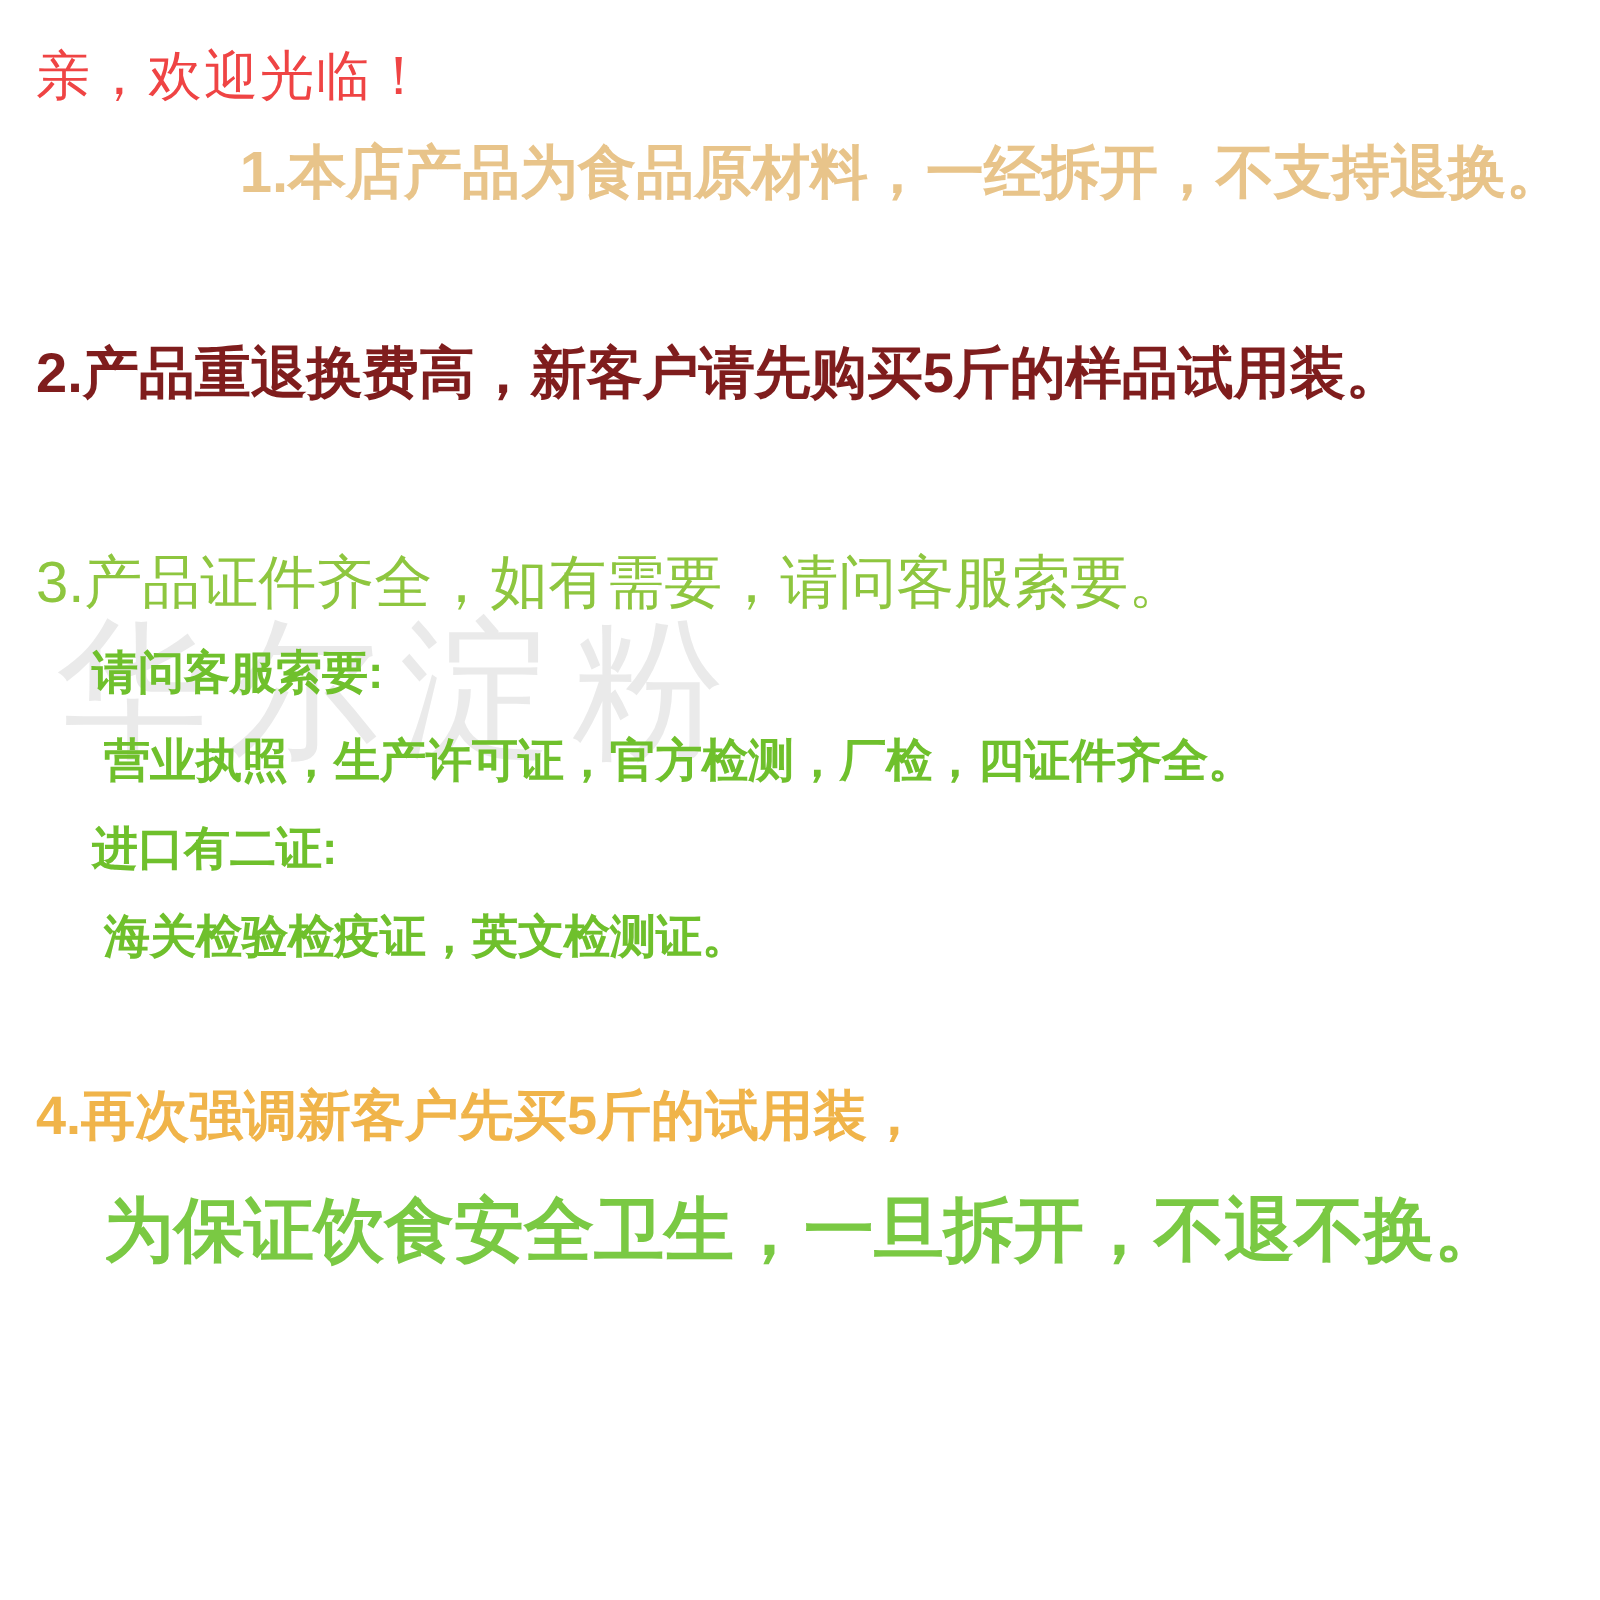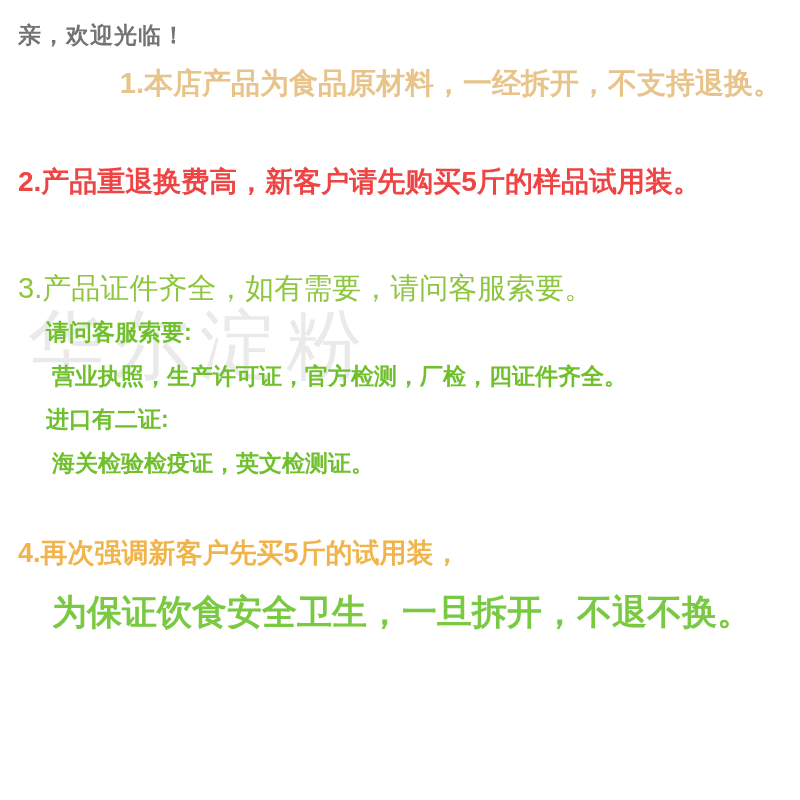--- a/index.html
+++ b/index.html
@@ -32,41 +32,41 @@
     white-space: nowrap;
     pointer-events: none;
     z-index: 0;
     font-family: "DejaVu Sans", sans-serif;
   }
   .content {
     position: relative;
     z-index: 1;
   }
   .greeting {
-    color: #737373;
-    font-size: 23px;
-    font-weight: bold;
+    color: #ef4444;
+    font-size: 27px;
+    font-weight: normal;
     letter-spacing: 1px;
     margin: 0 0 14px 0;
     line-height: 1.2;
   }
   .item {
     margin: 0 0 14px 0;
     line-height: 1.35;
   }
   .line-1 {
     color: #e8c48a;
     font-size: 29px;
     font-weight: bold;
     letter-spacing: 0px;
     margin-bottom: 60px;
     text-align: right;
   }
   .line-2 {
-    color: #ef4444;
+    color: #7f1d1d;
     font-size: 28px;
     font-weight: bold;
     margin-bottom: 68px;
   }
   .line-3 {
     color: #8ec63f;
     font-size: 29px;
     font-weight: normal;
     margin-bottom: 10px;
   }

